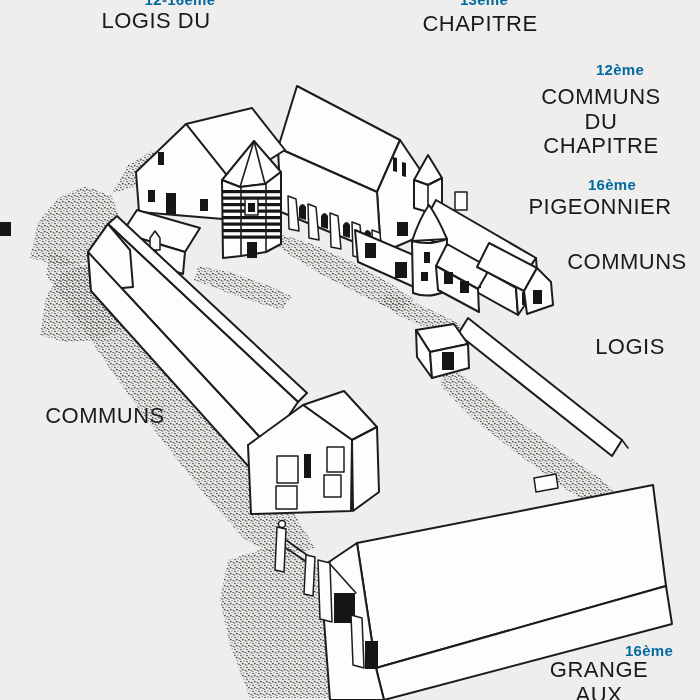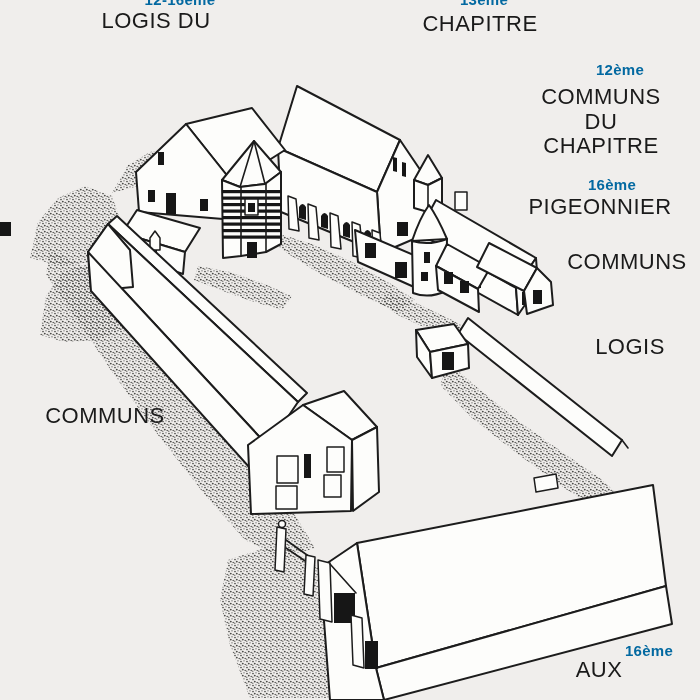--- a/index.html
+++ b/index.html
@@ -214,16 +214,17 @@
 <div class="lbl" style="left:600px;top:195px">PIGEONNIER</div>
 
 <div class="lbl" style="left:627px;top:250px">COMMUNS</div>
 
 <div class="lbl" style="left:630px;top:335px">LOGIS</div>
 
 <div class="lbl" style="left:105px;top:404px">COMMUNS</div>
 
 <div class="century" style="left:649px;top:642px">16ème</div>
 <div class="lbl" style="left:599px;top:658px">
+  <div>GRANGE</div>
   <div>AUX</div>
 </div>
 
 </div>
 
 </body></html>

